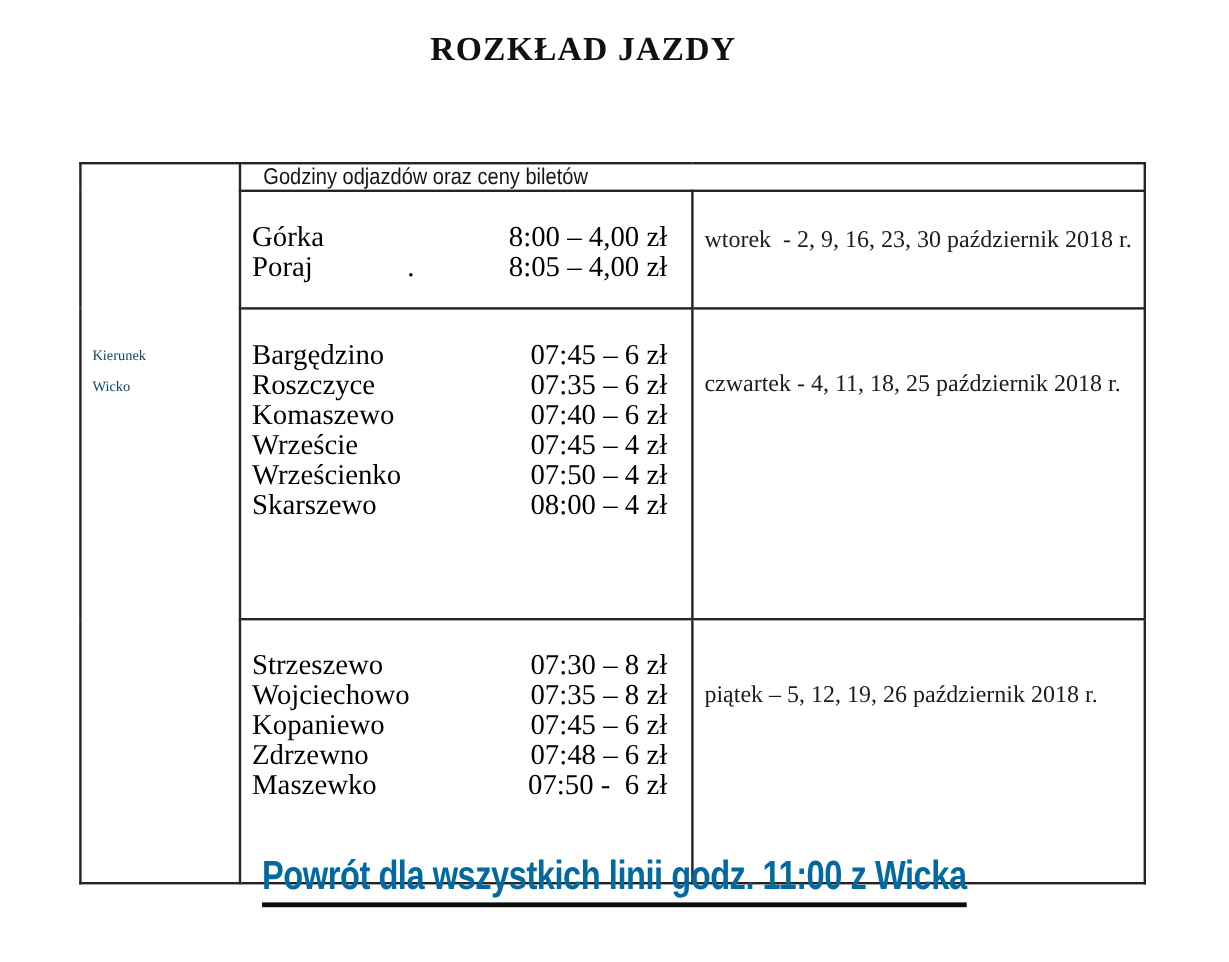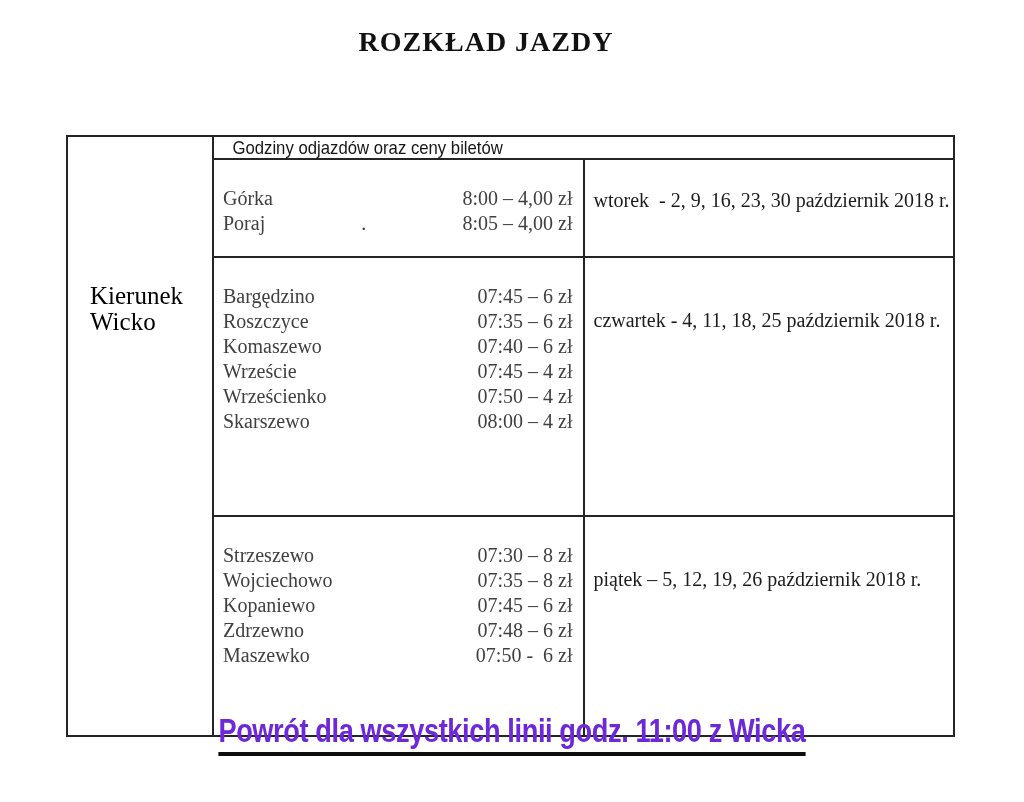--- a/index.html
+++ b/index.html
@@ -13,49 +13,49 @@
     text-align:center; transform:translateX(-26px);
     font-family:"Liberation Serif", serif; font-weight:bold;
     font-size:28px; letter-spacing:1px; color:#111;
   }
   table.timetable {
     position:absolute; left:66px; top:135px; width:889px;
     border-collapse:collapse; table-layout:fixed;
   }
   td { border:2px solid #242424; padding:0; vertical-align:top; }
   .dir-cell {
-    width:122px; padding:146px 0 0 22px;
-    font-size:25px; line-height:26px; color:#000000;
+    width:122px; padding:146px 0 0 9px;
+    font-size:12px; line-height:26px; color:#0c4a6e;
   }
   .header-cell {
     height:21px; text-align:left; vertical-align:middle;
     font-family:"Liberation Sans", sans-serif; font-size:19px;
     line-height:21px; color:#161616;
   }
   .cond { display:inline-block; transform:scaleX(0.88); white-space:pre; }
   .stops-cell {
-    width:285px; padding:26px 10px 0 9px;
-    font-size:20px; line-height:25px; color:#404040;
+    width:285px; padding:26px 20px 0 9px;
+    font-size:24px; line-height:25px; color:#000000;
   }
   .stop-line { display:flex; justify-content:space-between; }
   .stop-name { white-space:pre; }
   .stop-note { white-space:pre; }
   .stop-time { white-space:pre; }
   .days-cell {
     padding:28px 8px 0 9px; font-size:20px; line-height:24px;
     color:#1c1c1c; white-space:pre;
   }
   tr.r2 .days-cell, tr.r3 .days-cell { padding-top:50px;margin-left:19px; }
   tr.r1 { height:98px; }
   tr.r2 { height:259px; }
   tr.r3 { height:220px; }
   .footer {
     position:absolute; top:711px; left:0; width:1024px; text-align:center;
     font-family:"Liberation Sans", sans-serif; font-weight:bold;
-    font-size:34px; color:#6d28d9;
+    font-size:34px; color:#0369a1;
   }
   .footer-text {
     display:inline-block; transform:scaleX(0.8); letter-spacing:-0.5px;
     border-bottom:4px solid #0d0d0d; padding-bottom:2px; white-space:pre;
   }
 </style>
 </head>
 <body>
 
 <h1 class="title">ROZKŁAD JAZDY</h1>

